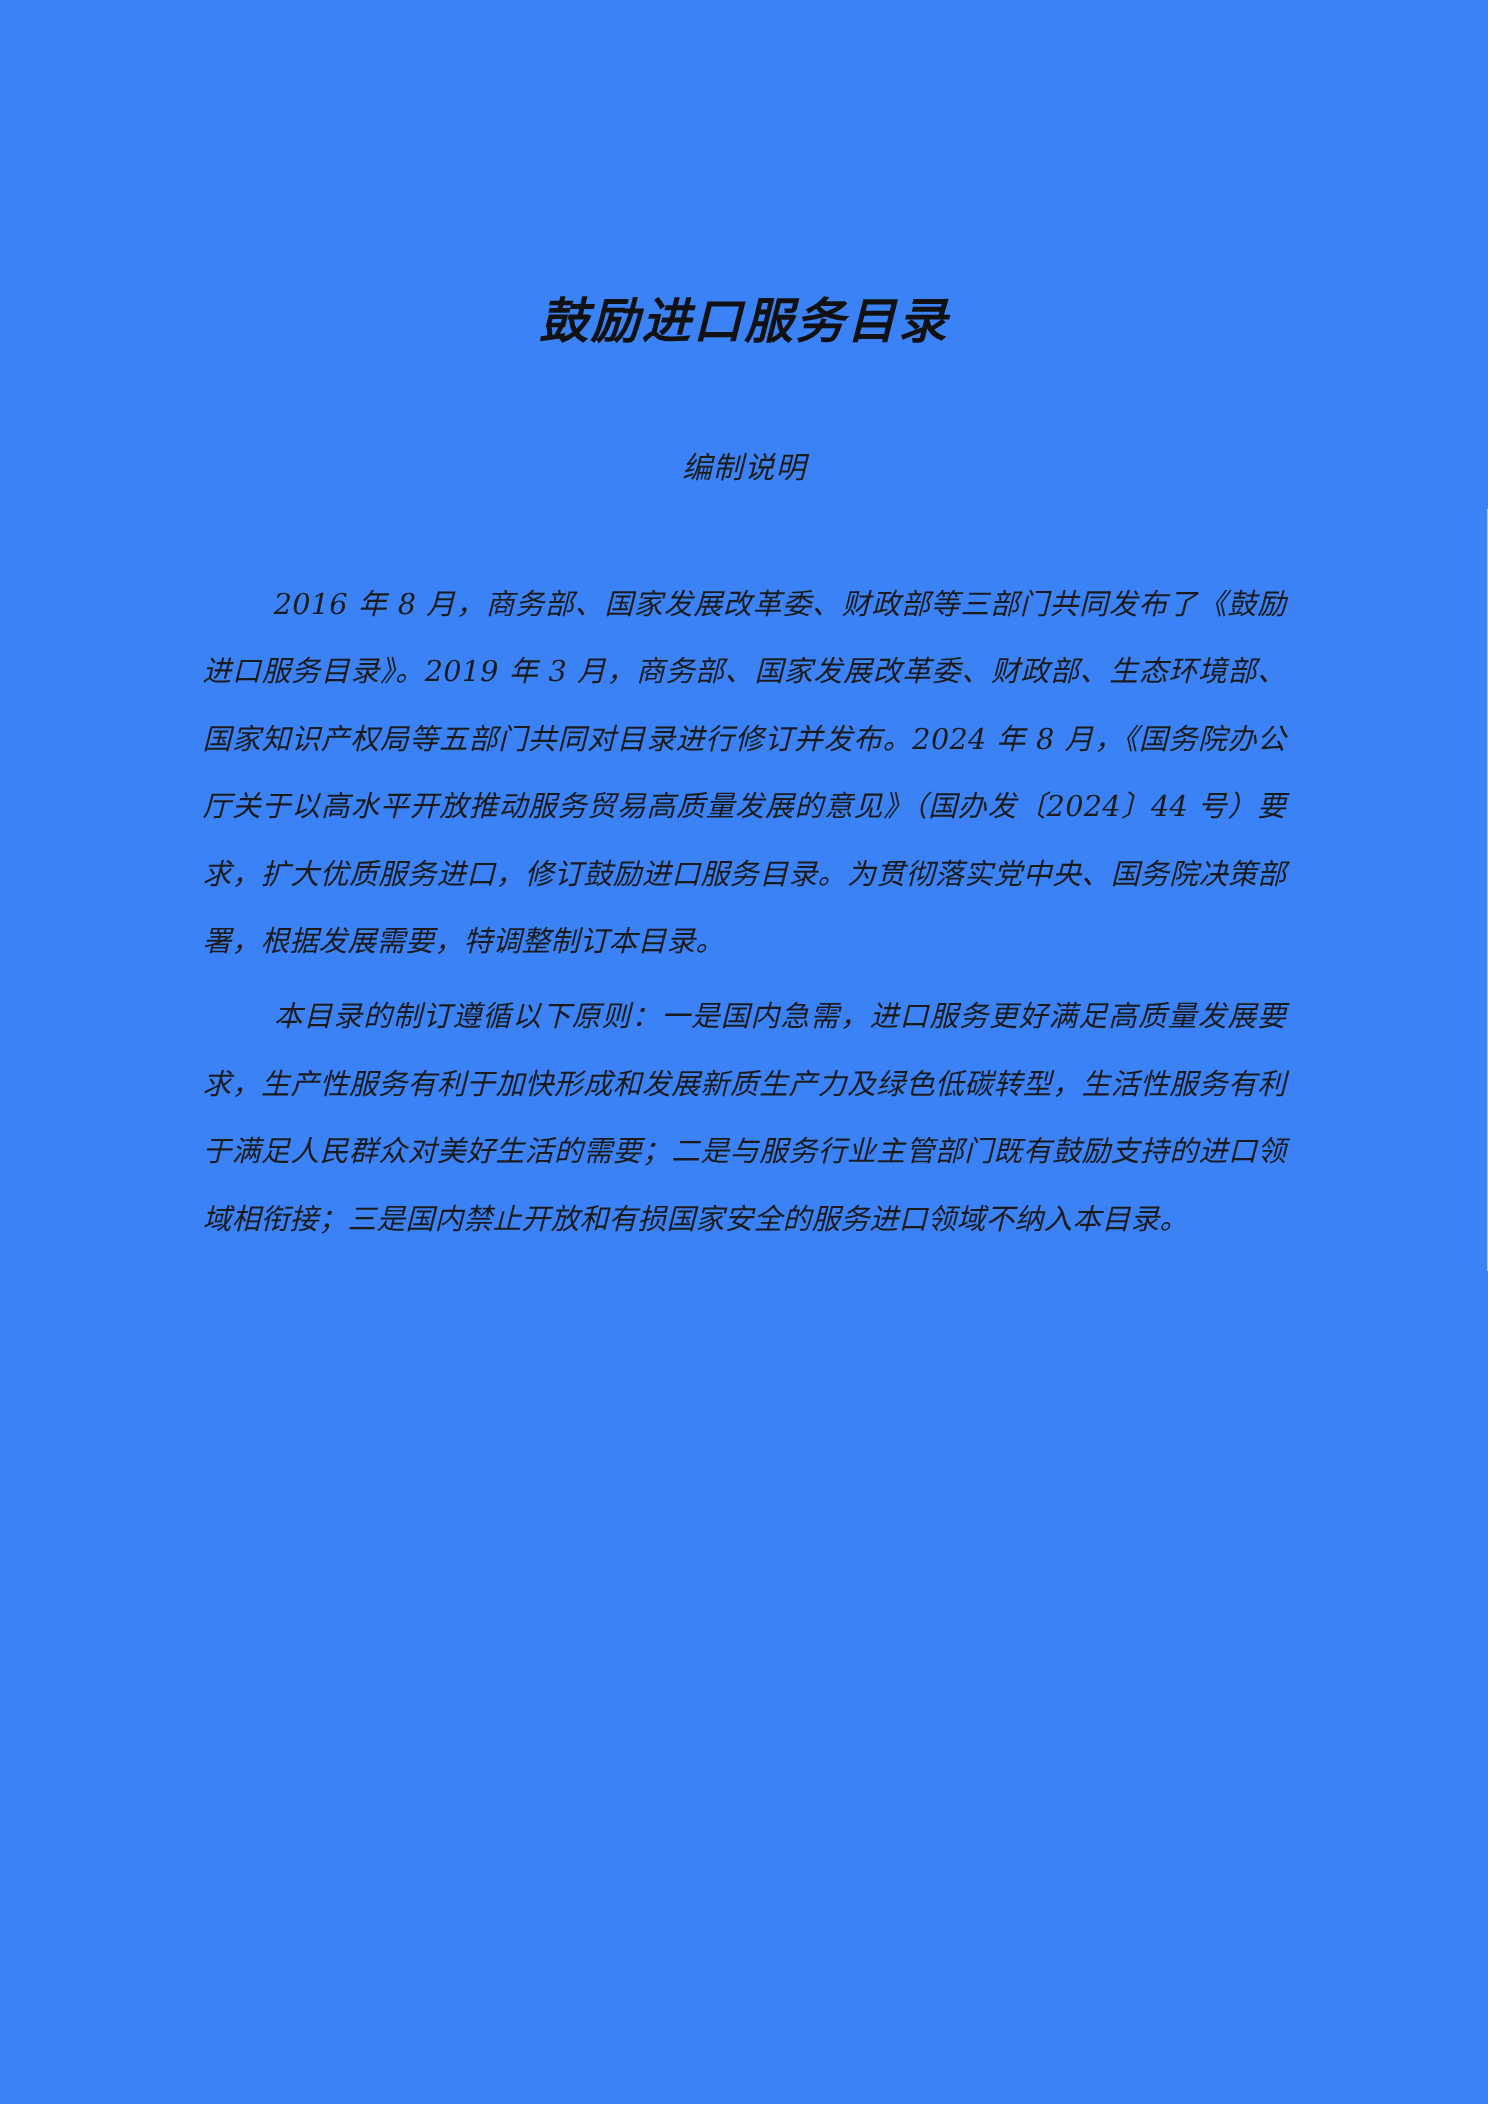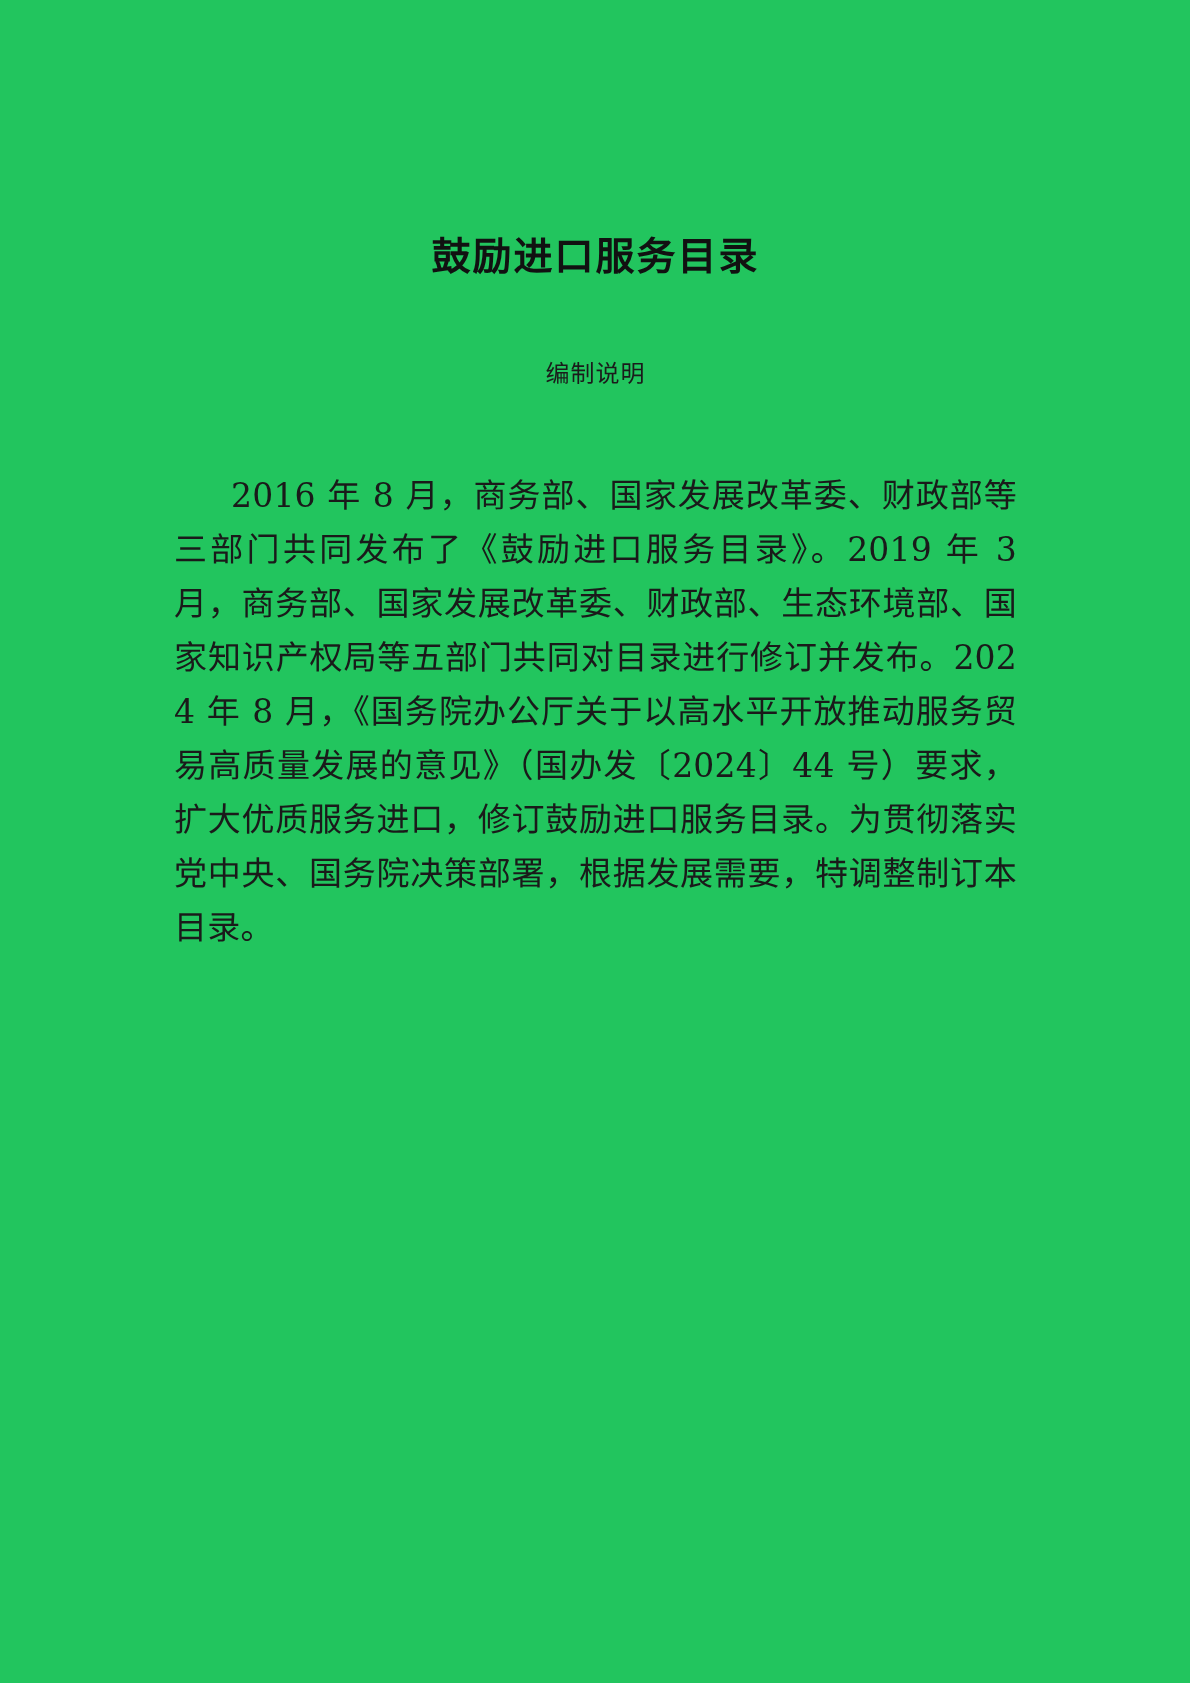--- a/index.html
+++ b/index.html
@@ -12,21 +12,22 @@
     width: 1190px;
     height: 1683px;
     position: relative;
     font-family: "DejaVu Serif", "Liberation Serif", serif;
     color: #1a1a1a;
     overflow: hidden;
   }
   .page {
     position: absolute;
     inset: 0;
-    background: #22c55e;
+    background: #3b82f6;
+    font-style: italic;
   }
   .doc-body {
     position: absolute;
     left: 158px;
     top: 0;
     width: 875px;
   }
   .doc-title {
     margin: 0;
     padding-top: 225px;
@@ -44,22 +45,22 @@
     font-size: 24px;
     font-weight: normal;
     letter-spacing: 1px;
     color: #1b1b1b;
     font-family: "DejaVu Sans", "Liberation Sans", sans-serif;
   }
   .paragraphs {
     padding-top: 64px;
   }
   p.para {
-    margin: 16px;
-    font-size: 33px;
+    margin: 4px;
+    font-size: 23px;
     line-height: 54px;
     text-align: justify;
     text-justify: inter-ideograph;
     text-indent: 57px;
     color: #1a1a1a;
     letter-spacing: 0.2px;
     word-break: break-all;
   }
   p.para + p.para {
     margin-top: 6px;
@@ -67,15 +68,16 @@
 </style>
 </head>
 <body>
 
 <div class="page">
   <div class="doc-body">
     <h1 class="doc-title">鼓励进口服务目录</h1>
     <h2 class="doc-subtitle">编制说明</h2>
     <div class="paragraphs">
       <p class="para">2016 年 8 月，商务部、国家发展改革委、财政部等三部门共同发布了《鼓励进口服务目录》。2019 年 3 月，商务部、国家发展改革委、财政部、生态环境部、国家知识产权局等五部门共同对目录进行修订并发布。2024 年 8 月，《国务院办公厅关于以高水平开放推动服务贸易高质量发展的意见》（国办发〔2024〕44 号）要求，扩大优质服务进口，修订鼓励进口服务目录。为贯彻落实党中央、国务院决策部署，根据发展需要，特调整制订本目录。</p>
+      <p class="para">本目录的制订遵循以下原则：一是国内急需，进口服务更好满足高质量发展要求，生产性服务有利于加快形成和发展新质生产力及绿色低碳转型，生活性服务有利于满足人民群众对美好生活的需要；二是与服务行业主管部门既有鼓励支持的进口领域相衔接；三是国内禁止开放和有损国家安全的服务进口领域不纳入本目录。</p>
     </div>
   </div>
 </div>
 
 </body></html>

